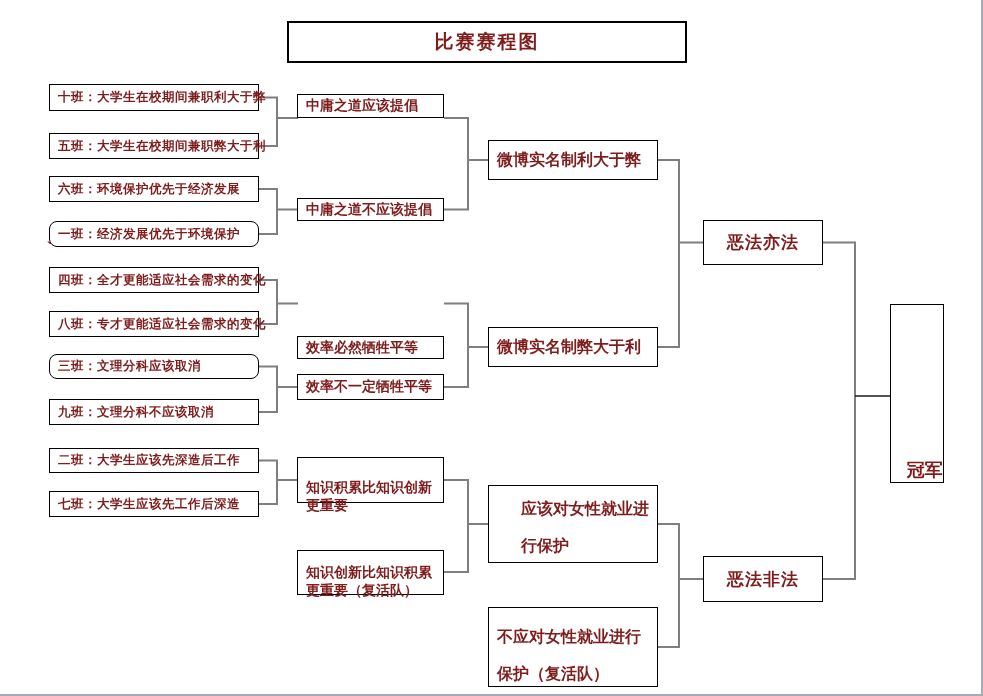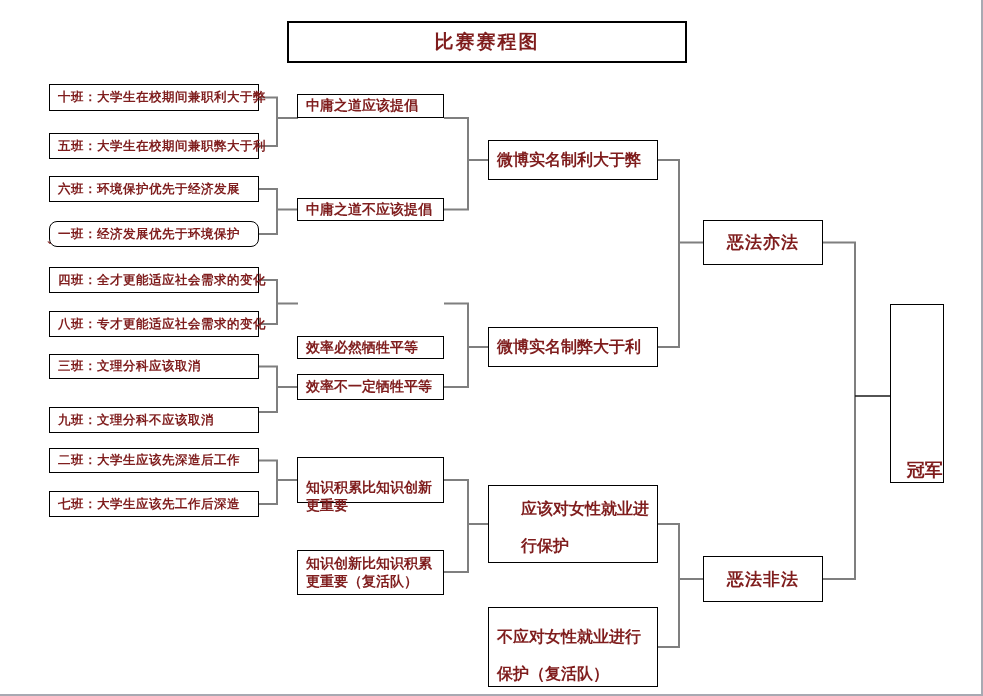--- a/index.html
+++ b/index.html
@@ -113,31 +113,31 @@
   </svg>
 
   <div class="box title">比赛赛程图</div>
 
   <div class="box r1" style="top:84px;height:27px;">十班：大学生在校期间兼职利大于弊</div>
   <div class="box r1" style="top:133px;height:26px;">五班：大学生在校期间兼职弊大于利</div>
   <div class="box r1" style="top:176px;height:26px;">六班：环境保护优先于经济发展</div>
   <div class="box r1" style="top:221px;height:26px;border-radius:8px;">一班：经济发展优先于环境保护</div>
   <div class="box r1" style="top:267px;height:26px;">四班：全才更能适应社会需求的变化</div>
   <div class="box r1" style="top:311px;height:26px;">八班：专才更能适应社会需求的变化</div>
-  <div class="box r1" style="top:354px;height:25px;">三班：文理分科应该取消</div>
-  <div class="box r1" style="top:399px;height:26px;margin-top:8px;">九班：文理分科不应该取消</div>
+  <div class="box r1" style="top:354px;height:25px;border-radius:8px;">三班：文理分科应该取消</div>
+  <div class="box r1" style="top:399px;height:26px;">九班：文理分科不应该取消</div>
   <div class="box r1" style="top:448px;height:25px;">二班：大学生应该先深造后工作</div>
   <div class="box r1" style="top:491px;height:26px;">七班：大学生应该先工作后深造</div>
 
   <div class="box r2" style="top:94px;height:24px;">中庸之道应该提倡</div>
   <div class="box r2" style="top:198px;height:23px;">中庸之道不应该提倡</div>
   <div class="box r2" style="top:292px;height:23px;margin-top:44px;">效率必然牺牲平等</div>
   <div class="box r2" style="top:374px;height:26px;">效率不一定牺牲平等</div>
   <div class="box r2 multi" style="top:457px;height:46px;padding-top:20px;">知识积累比知识创新更重要</div>
-  <div class="box r2 multi" style="top:550px;height:45px;padding-top:3px;">知识创新比知识积累更重要（复活队）</div>
+  <div class="box r2 multi" style="top:550px;height:45px;padding-top:12px;">知识创新比知识积累更重要（复活队）</div>
 
   <div class="box r3" style="top:140px;height:40px;">微博实名制利大于弊</div>
   <div class="box r3" style="top:327px;height:40px;">微博实名制弊大于利</div>
   <div class="box r3 multi" style="top:485px;height:78px;padding-top:4px;padding-left:32px;">应该对女性就业进行保护</div>
   <div class="box r3 multi" style="top:607px;height:80px;padding-top:10px;">不应对女性就业进行保护（复活队）</div>
 
   <div class="box r4" style="top:220px;height:45px;">恶法亦法</div>
   <div class="box r4" style="top:556px;height:46px;">恶法非法</div>
 
   <div class="box champion">

